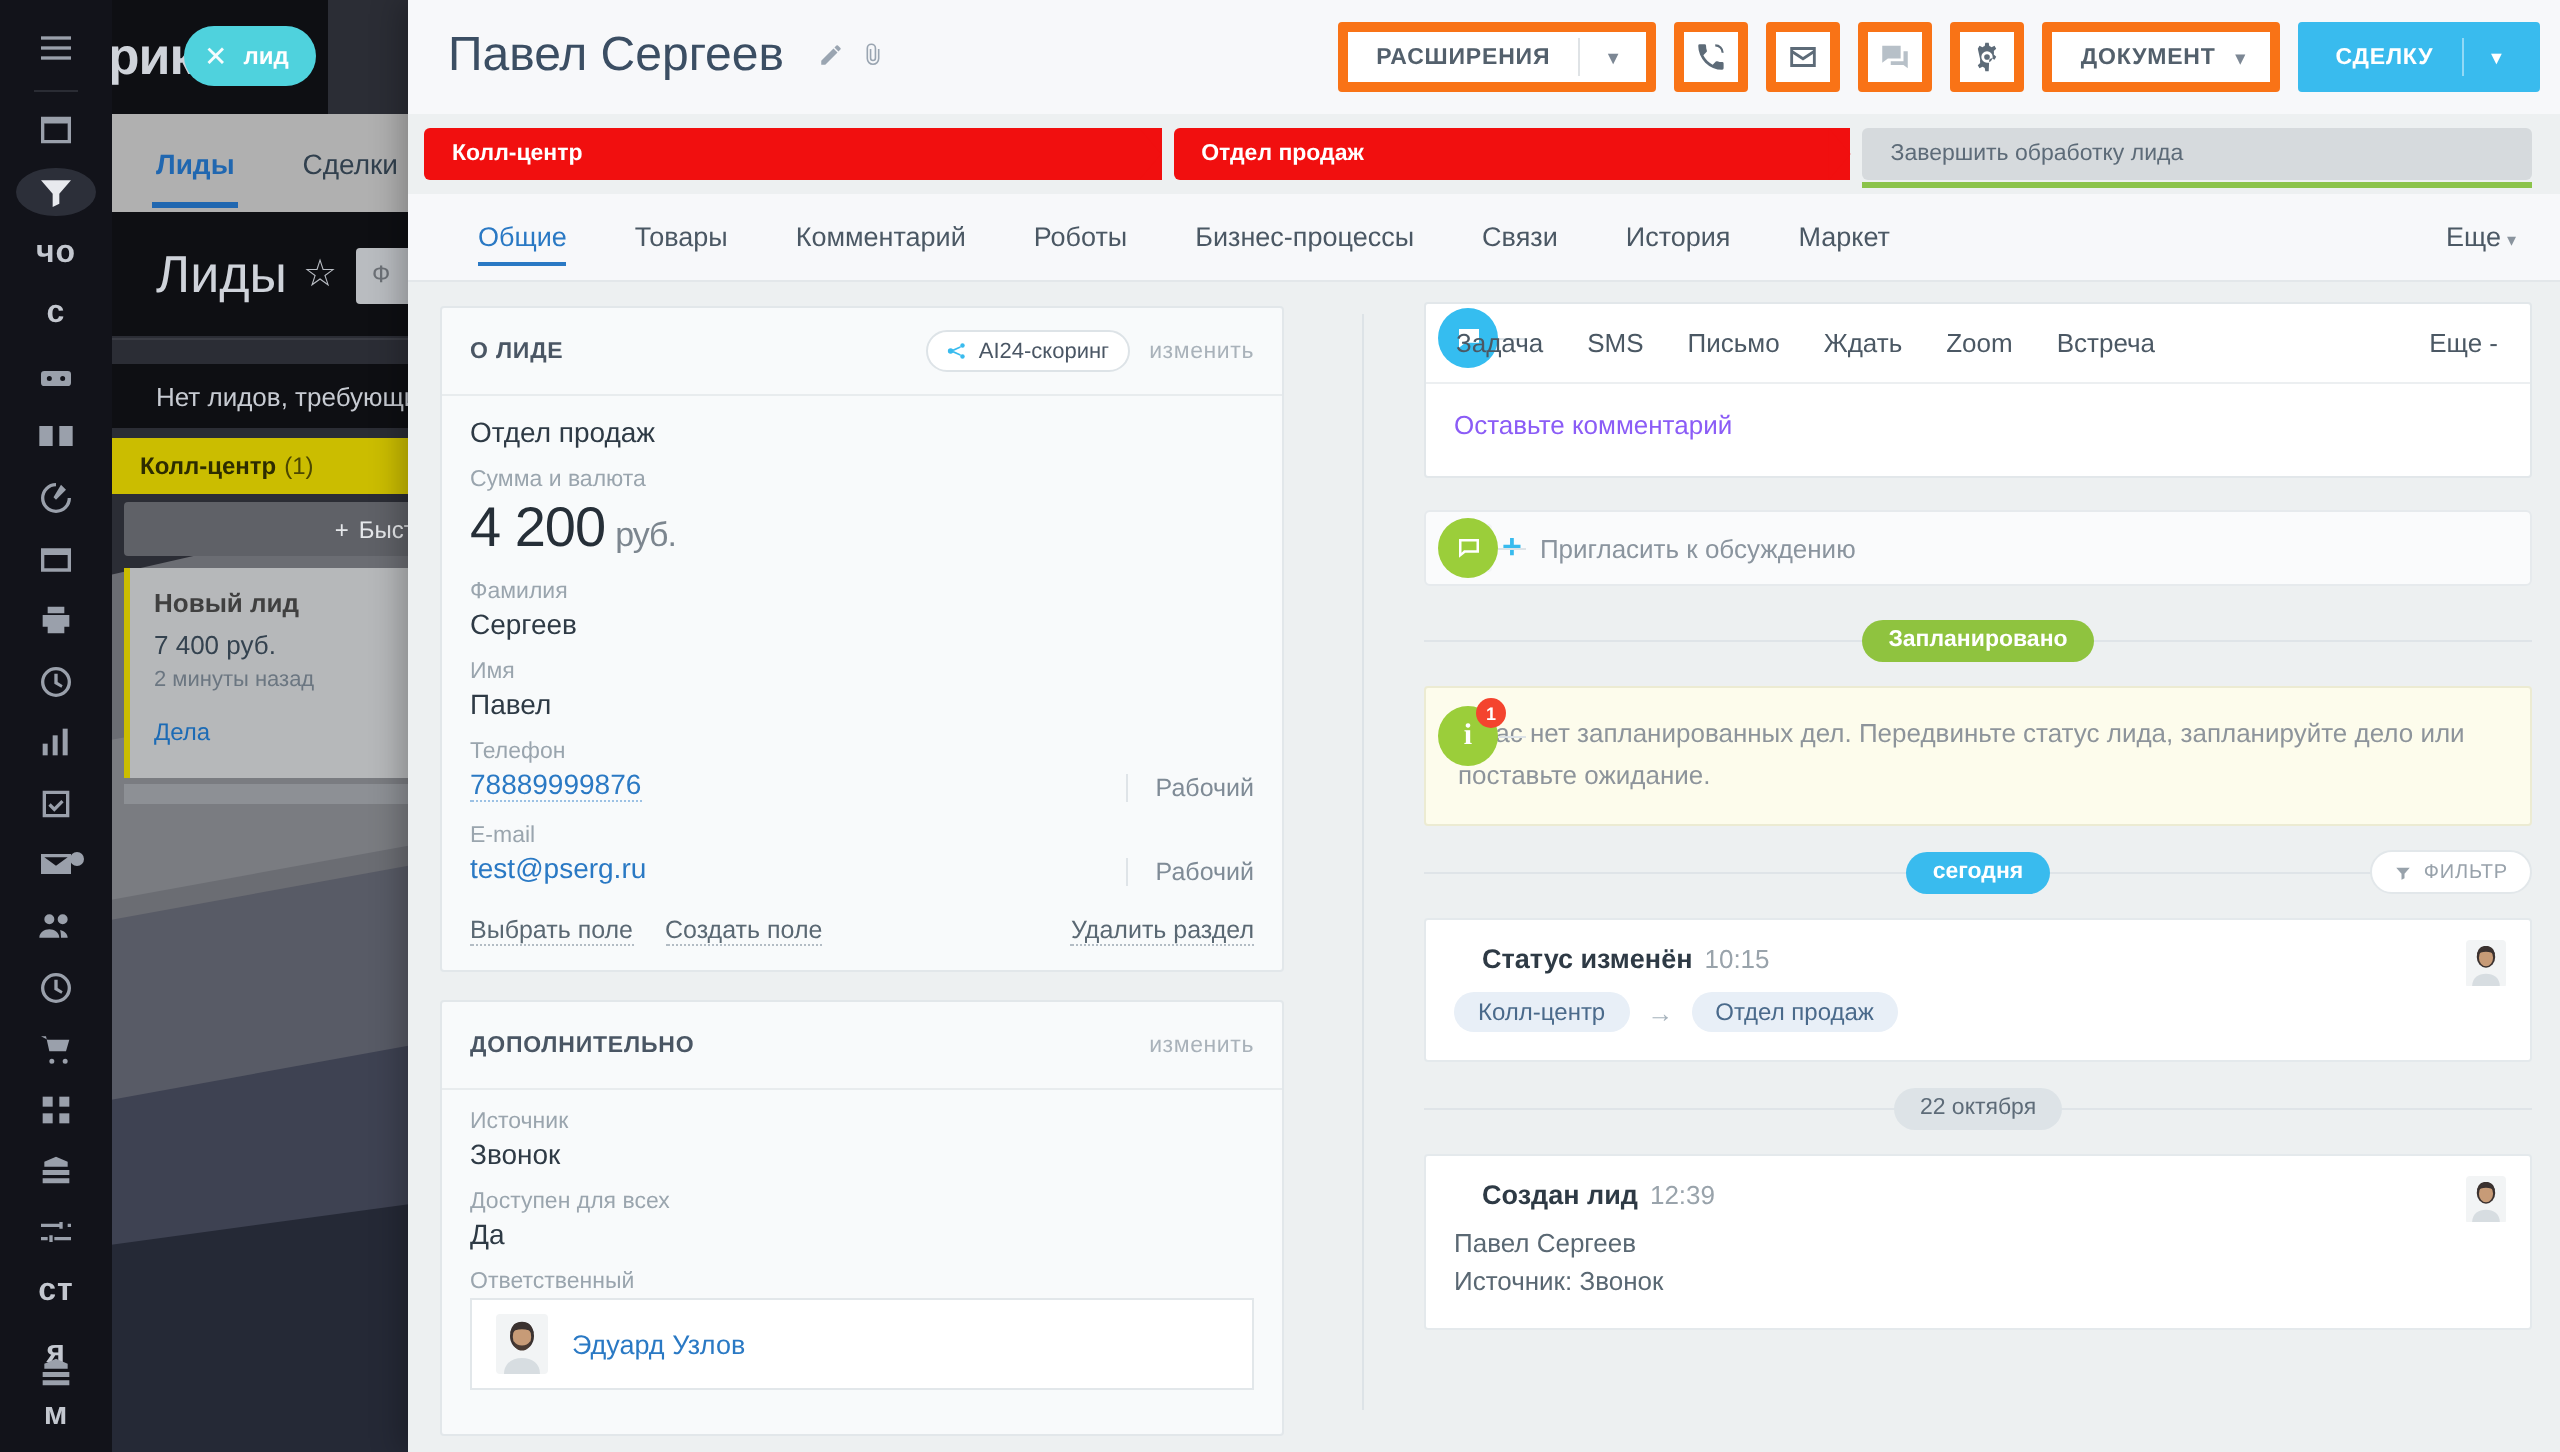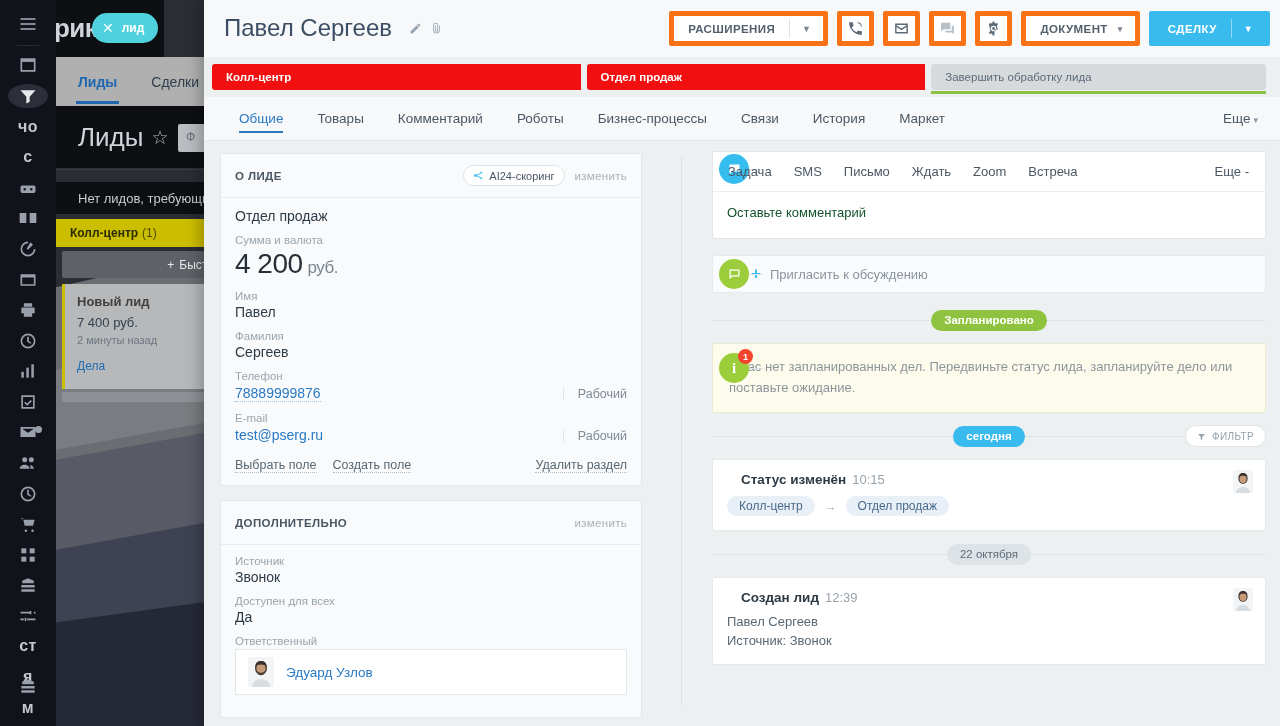--- a/index.html
+++ b/index.html
@@ -251,21 +251,21 @@
   .node-conn { position: absolute; left: 37px; top: 15px; width: 14px; height: 1px; background: #dde3e7; }
 
   .editor {
     background: #fff; border: 1px solid #e2e7ea; border-radius: 2px; margin-bottom: 16px;
   }
   .ed-tabs { display: flex; align-items: center; height: 40px; padding: 0 4px; border-bottom: 1px solid #eceff1; }
   .ed-tab { font-size: 13px; color: #4b5864; padding: 0 11px; height: 40px; display: flex; align-items: center; position: relative;}
   .ed-tab.active { color: #2a79c4; }
   .ed-tab.active::after { content:""; position:absolute; left:11px; right:11px; bottom:6px; height:2px; background:#2a79c4; }
   .ed-tabs .more { margin-left: auto; font-size: 13px; color: #4b5864; padding-right: 12px; }
-  .ed-ph { padding: 13px 14px 18px; font-size: 13px; color: #14532d; }
+  .ed-ph { padding: 13px 14px 18px; font-size: 13px; color: #8b5cf6; }
 
   .invite {
     background: #fafbfc; border: 1px solid #e6eaed; border-radius: 3px; height: 38px;
     display: flex; align-items: center; gap: 9px; padding: 0 12px; margin-bottom: 14px;
   }
   .invite .plus { color: #39bbee; font-size: 17px; font-weight: 700; margin-left: -4px; }
   .invite .txt { font-size: 13px; color: #8a949e; }
 
   .sep-row { position: relative; height: 26px; margin: 2px 0 10px; display: flex; align-items: center; justify-content: center; }
   .sep-row::before { content:""; position:absolute; left:0; right:0; top:13px; height:1px; background:#dfe4e8; }
@@ -573,27 +573,27 @@
             </div>
 
             <div class="fld">
               <div class="k">Сумма и валюта</div>
               <div class="v big">
                 <span>4 200</span><span class="cur">руб.</span>
               </div>
             </div>
 
             <div class="fld">
+              <div class="k">Фамилия</div>
+              <div class="v">Сергеев</div>
+            </div>
+
+            <div class="fld">
               <div class="k">Имя</div>
               <div class="v">Павел</div>
-            </div>
-
-            <div class="fld">
-              <div class="k">Фамилия</div>
-              <div class="v">Сергеев</div>
             </div>
 
             <div class="fld">
               <div class="k">Телефон</div>
               <div class="v link">78889999876</div>
               <div class="sub">Рабочий</div>
             </div>
 
             <div class="fld">
               <div class="k">E-mail</div>

